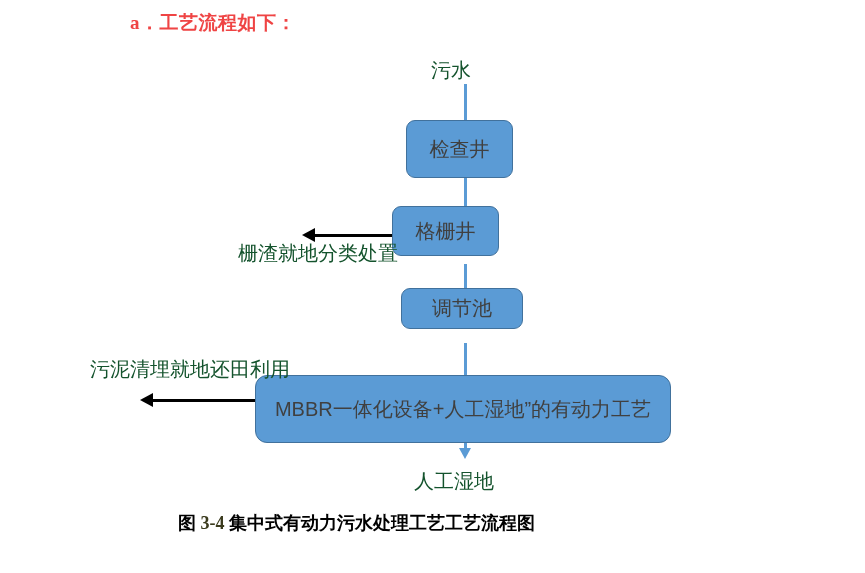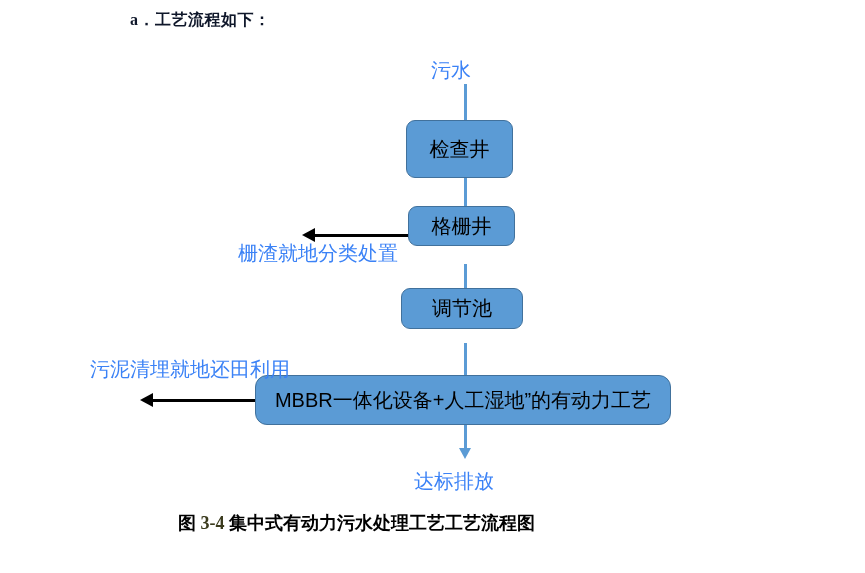--- a/index.html
+++ b/index.html
@@ -18,50 +18,50 @@
     background: #ffffff;
     overflow: hidden;
   }
 
   
   .heading {
     position: absolute;
     left: 130px;
     top: 10px;
     font-family: "Liberation Serif", "DejaVu Serif", serif;
-    font-size: 16px;
+    font-size: 19px;
     font-weight: bold;
-    color: #0f172a;
+    color: #ef4444;
     letter-spacing: 0.5px;
     white-space: nowrap;
   }
 
   
   .node {
     position: absolute;
     box-sizing: border-box;
     background: #5B9BD5;
     border: 1px solid #41719C;
     border-radius: 9px;
     display: flex;
     align-items: center;
     justify-content: center;
-    color: #000000;
+    color: #404040;
     font-size: 20px;
     font-family: "Liberation Sans", "DejaVu Sans", sans-serif;
     white-space: nowrap;
     z-index: 3;
   }
   .node.wide { border-radius: 12px; font-size: 20px; }
 
   
   .label {
     position: absolute;
     font-size: 20px;
-    color: #3b82f6;
+    color: #14532d;
     font-family: "Liberation Sans", "DejaVu Sans", sans-serif;
     white-space: nowrap;
     z-index: 3;
   }
 
   
   .vline {
     position: absolute;
     width: 3px;
     background: #5B9BD5;
@@ -117,42 +117,42 @@
   <div class="heading">a．工艺流程如下：</div>
 
   <div class="label" style="left:431px; top:57px;">污水</div>
 
   <div class="vline" style="left:464px; top:84px; height:37px;"></div>
 
   <div class="node" style="left:406px; top:120px; width:107px; height:58px;">检查井</div>
 
   <div class="vline" style="left:464px; top:178px; height:29px;"></div>
 
-  <div class="node" style="left:408px; top:206px; width:107px; height:40px;">格栅井</div>
+  <div class="node" style="left:392px; top:206px; width:107px; height:50px;">格栅井</div>
 
   <div class="label" style="left:238px; top:202px;margin-top:38px;">栅渣就地分类处置</div>
   <div class="harrow" style="left:314px; top:234px; width:95px;"></div>
   <div class="harrow-head" style="left:302px; top:228px;"></div>
 
   <div class="vline" style="left:464px; top:264px; height:24px;"></div>
 
   <div class="node" style="left:401px; top:288px; width:122px; height:41px;">调节池</div>
 
   <div class="vline" style="left:464px; top:343px; height:33px;"></div>
 
-  <div class="node wide" style="left:255px; top:375px; width:416px; height:50px;">MBBR一体化设备+人工湿地”的有动力工艺</div>
+  <div class="node wide" style="left:255px; top:375px; width:416px; height:68px;">MBBR一体化设备+人工湿地”的有动力工艺</div>
 
   <div class="label" style="left:48px; top:356px;margin-left:42px;">污泥清埋就地还田利用</div>
   <div class="harrow" style="left:152px; top:399px; width:104px;"></div>
   <div class="harrow-head" style="left:140px; top:393px;"></div>
 
   <div class="vline" style="left:464px; top:425px; height:25px;"></div>
   <div class="vline-arrow" style="left:459px; top:448px;"></div>
 
-  <div class="label" style="left:414px; top:468px;">达标排放</div>
+  <div class="label" style="left:414px; top:468px;">人工湿地</div>
 
   <div class="caption">
     <span>图</span>
     <span class="num">3-4</span>
     <span>集中式有动力污水处理工艺工艺流程图</span>
   </div>
 
 </div>
 
 </body></html>

